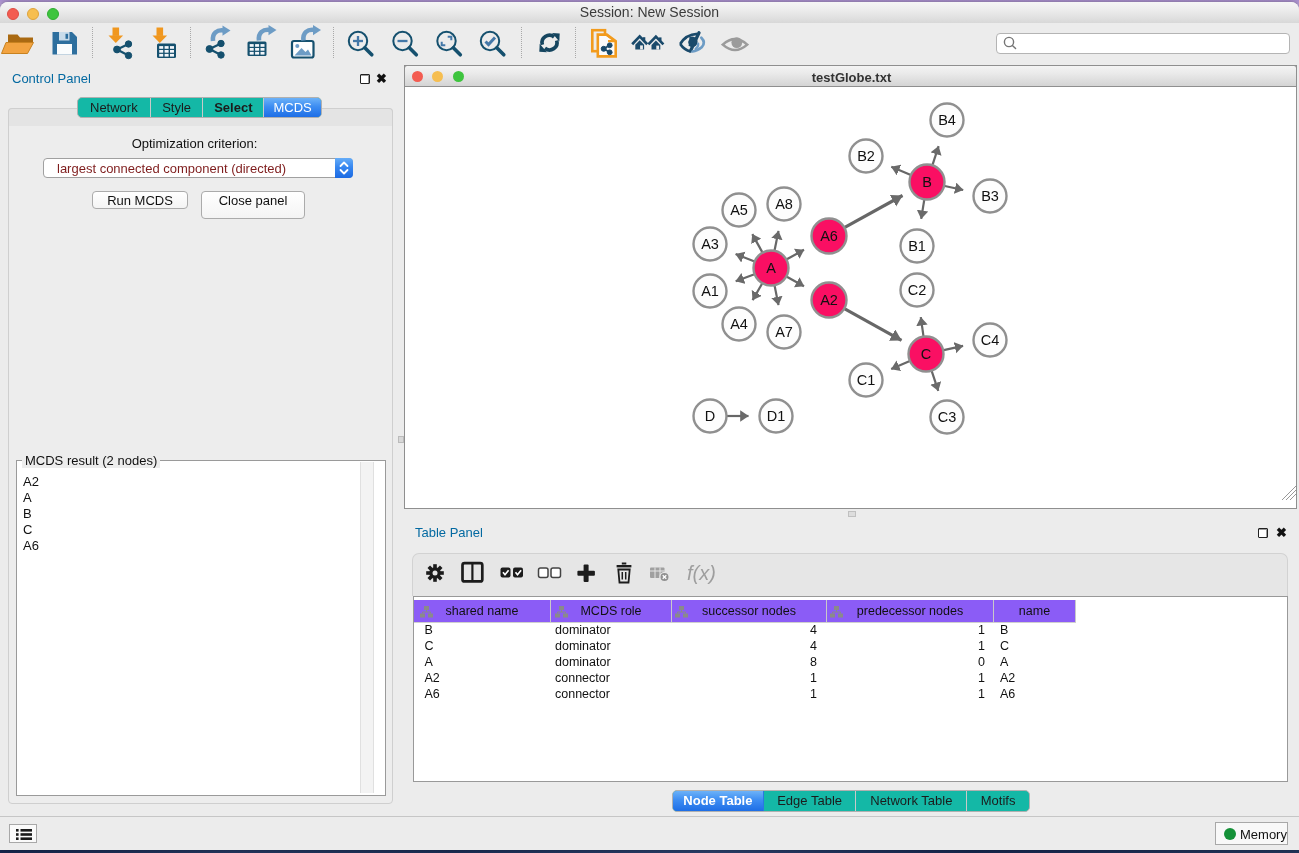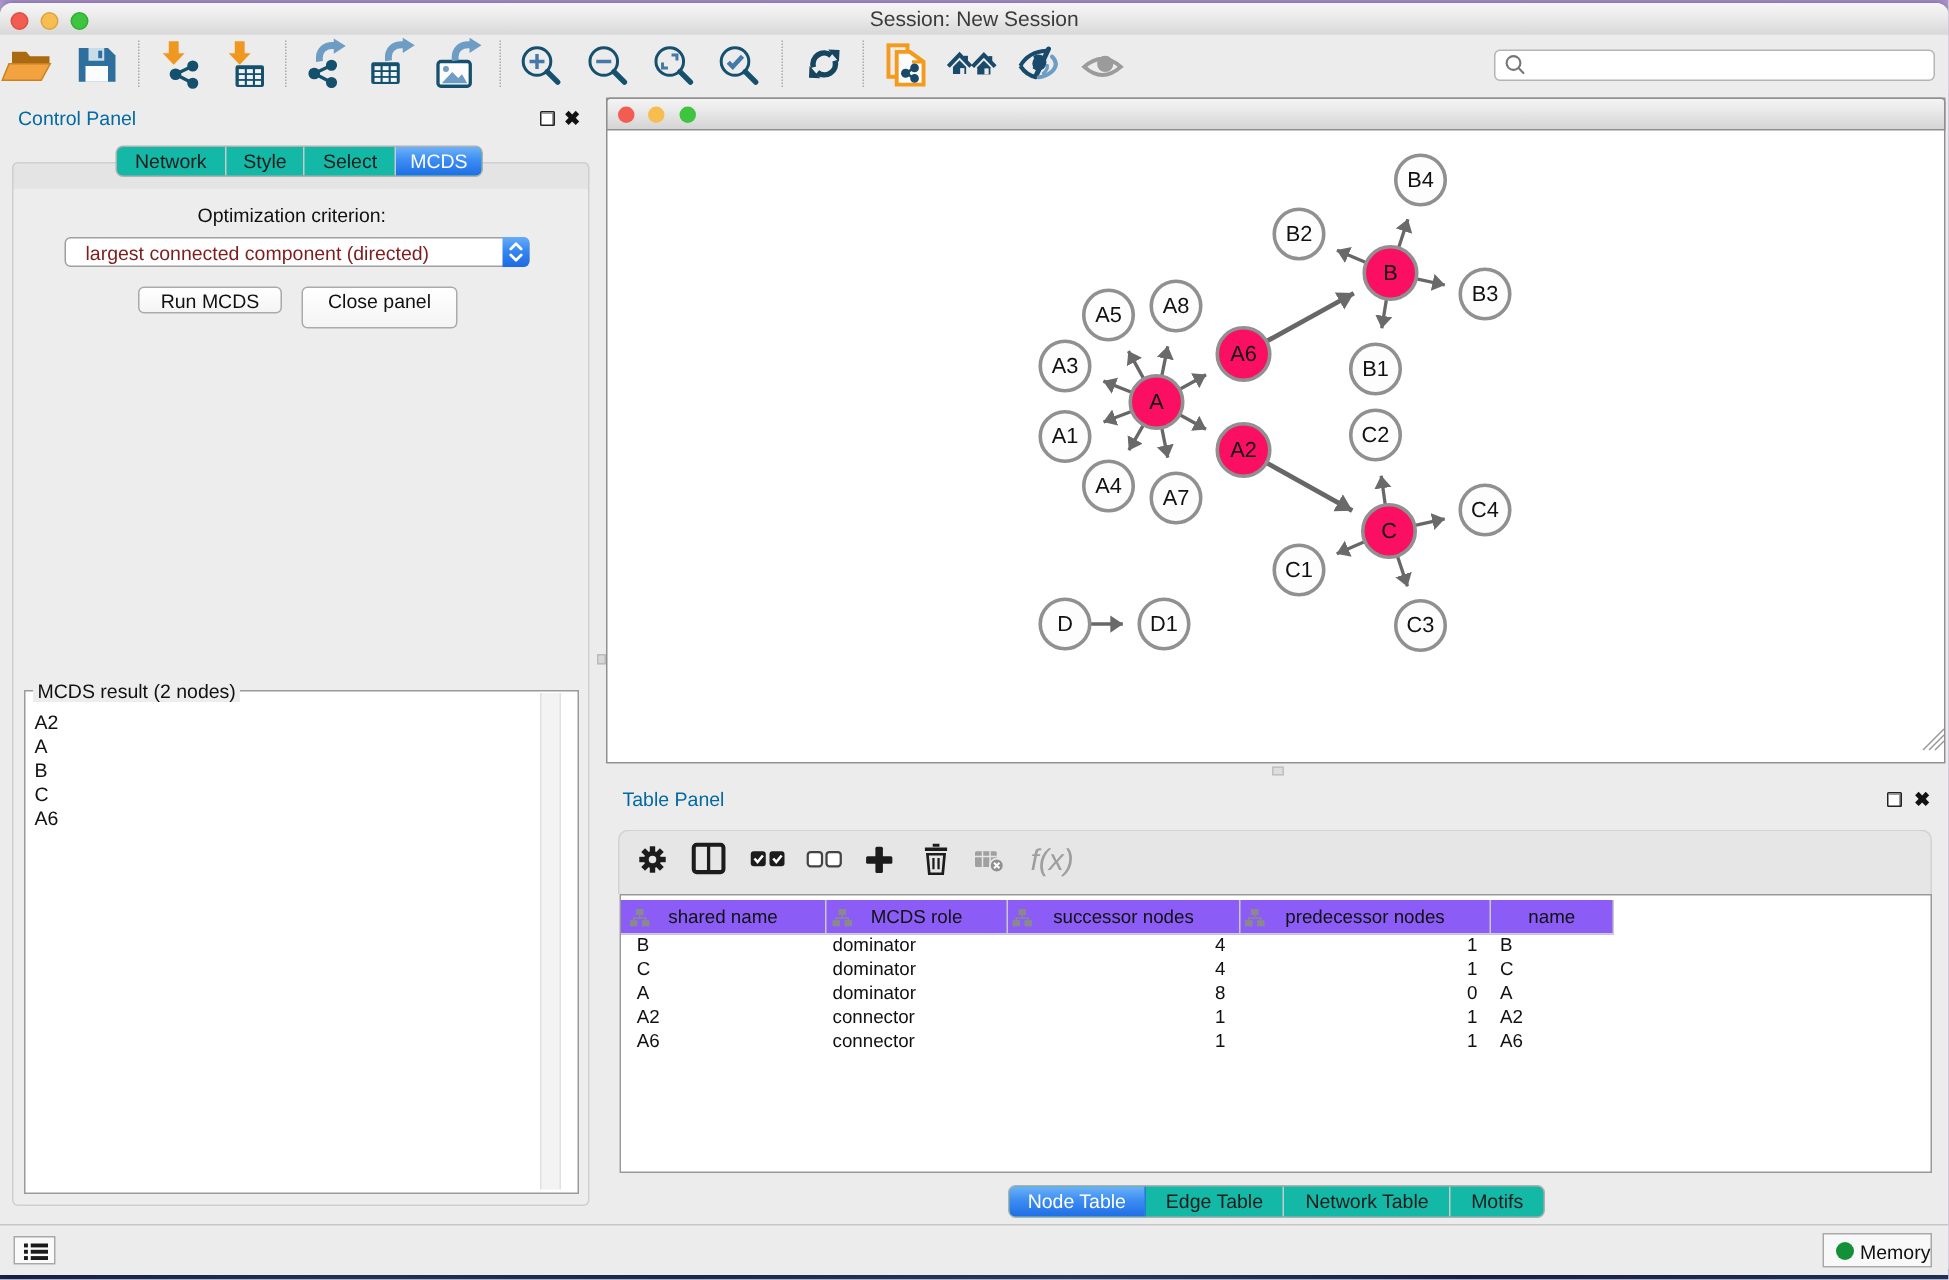--- a/index.html
+++ b/index.html
@@ -249,21 +249,21 @@
   </svg>
 
 <div class="abs phead" style="left:12px;top:71px;">Control Panel</div>
 <div class="floatbtn" style="left:360px;top:74px;"></div>
 <div class="closex" style="left:376px;top:71px;">✖</div>
 <div id="cpanel"></div>
 <div id="cpanelhead"></div>
 <div class="tabbar" style="left:77px;top:97px;width:243px;height:19px;">
   <div class="tab" style="width:72px;">Network</div>
   <div class="tab" style="width:52px;">Style</div>
-  <div class="tab" style="width:60px;">Select</div>
+  <div class="tab" style="width:60px;font-weight:bold;">Select</div>
   <div class="tab sel" style="width:57px;">MCDS</div>
 </div>
 <div class="abs" style="left:8px;top:136px;width:373px;text-align:center;font-size:13px;color:#111;">Optimization criterion:</div>
 <div id="drop">
     <span class="txt">largest connected component (directed)</span>
     <span class="spin"><svg width="18" height="20" viewBox="0 0 18 20">
         <path d="M5.5 8 L9 4.5 L12.5 8" fill="none" stroke="#fff" stroke-width="1.8" stroke-linecap="round" stroke-linejoin="round"></path>
         <path d="M5.5 12 L9 15.5 L12.5 12" fill="none" stroke="#fff" stroke-width="1.8" stroke-linecap="round" stroke-linejoin="round"></path>
       </svg></span>
   </div>
@@ -275,20 +275,21 @@
   </div>
 <div id="mcdstitle">MCDS result (2 nodes)</div>
 <div id="vsplit"></div>
 <div id="vsplithandle"></div>
 
 <div id="netwin"></div>
 <div id="nettitle">
     <div class="tl t1"></div>
     <div class="tl t2"></div>
     <div class="tl t3"></div>
+    <div id="nettitletext">testGlobe.txt</div>
   </div>
 <svg class="abs" style="left:405px;top:87px;" width="892" height="421" viewBox="0 0 892 421">
 <defs>
 <marker id="ah" markerWidth="10" markerHeight="12" refX="8.3" refY="5.75" orient="auto" markerUnits="userSpaceOnUse">
         <path d="M0,0 L8.5,5.75 L0,11.5 z" fill="#6a6a6a"></path>
       </marker>
 <marker id="ah2" markerWidth="12" markerHeight="14" refX="10.8" refY="6.5" orient="auto" markerUnits="userSpaceOnUse">
         <path d="M0,0 L11,6.5 L0,13 z" fill="#6a6a6a"></path>
       </marker>
 </defs>
@@ -461,21 +462,21 @@
         <use href="#treeic" x="416" y="2"></use>
 </svg>
 </div>
 <div class="trow" style="left:10.5px;top:25px;line-height:16px;">B<br>C<br>A<br>A2<br>A6</div>
 <div class="trow" style="left:141px;top:25px;line-height:16px;">dominator<br>dominator<br>dominator<br>connector<br>connector</div>
 <div class="trow" style="left:330px;top:25px;width:73px;text-align:right;line-height:16px;">4<br>4<br>8<br>1<br>1</div>
 <div class="trow" style="left:500px;top:25px;width:71px;text-align:right;line-height:16px;">1<br>1<br>0<br>1<br>1</div>
 <div class="trow" style="left:586px;top:25px;line-height:16px;">B<br>C<br>A<br>A2<br>A6</div>
 </div>
 <div class="tabbar" id="btabs" style="width:356px;height:20px;">
-  <div class="tab sel" style="width:90px;line-height:20px;">Node Table</div>
+  <div class="tab sel" style="width:90px;line-height:20px;font-weight:bold;">Node Table</div>
   <div class="tab" style="width:92px;line-height:20px;">Edge Table</div>
   <div class="tab" style="width:110px;line-height:20px;">Network Table</div>
   <div class="tab" style="width:62px;line-height:20px;">Motifs</div>
 </div>
 <div id="statusbar"></div>
 <div id="listbtn"><svg width="26" height="17" viewBox="0 0 26 17" style="margin:1px 0 0 1px;">
       <g fill="#1a1a1a">
         <rect x="5" y="3" width="2.6" height="2.6"></rect>
         <rect x="9.5" y="3" width="11.5" height="2.6"></rect>
         <rect x="5" y="7.2" width="2.6" height="2.6"></rect>

